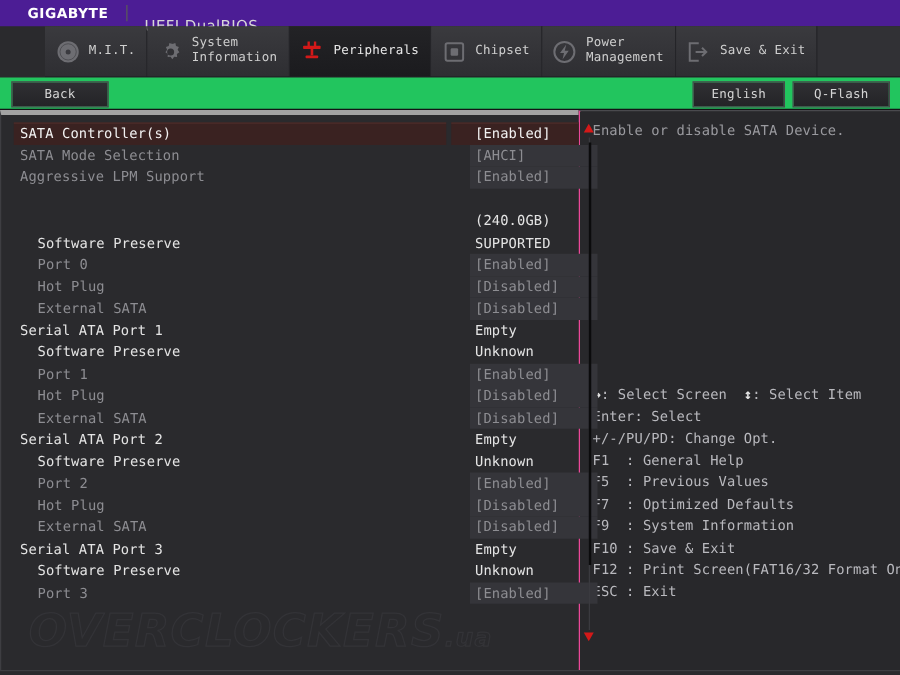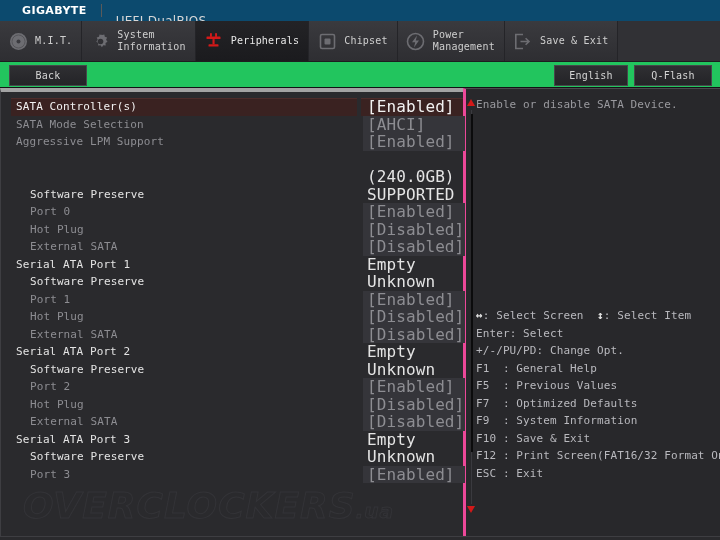--- a/index.html
+++ b/index.html
@@ -11,21 +11,21 @@
   }
   #screen {
     position: relative;
     width: 720px; height: 540px;
     background: #2a2a2d;
   }
 
   
   #brandbar {
     height: 21px;
-    background: #0c4a6e;
+    background: #4c1d95;
     display: flex;
     align-items: center;
     padding-left: 22px;
   }
   #brand-logo {
     font-family: "DejaVu Sans", "Liberation Sans", sans-serif;
     font-weight: bold;
     font-size: 11px;
     letter-spacing: 0.4px;
     color: #ffffff;
@@ -43,20 +43,21 @@
     margin-top: 20px;
   }
 
   
   #tabbar {
     height: 41px;
     background: #313135;
     display: flex;
     align-items: stretch;
     border-bottom: 1px solid #1d1d20;
+    margin-left: 36px;
   }
   .tab {
     display: flex;
     align-items: center;
     gap: 7px;
     padding: 0 9px 0 8px;
     border-right: 1px solid #242428;
     position: relative;
     background: linear-gradient(180deg,#3a3a3e 0%, #2e2e32 100%);
   }
@@ -143,27 +144,27 @@
   .row-name {
     font-size: 11px;
     letter-spacing: 0.1px;
     white-space: nowrap;
     padding-left: 5px;
     position: relative;
     z-index: 2;
   }
   .row-value {
     position: absolute;
-    left: 352px;
+    left: 365px;
     top: 0;
     height: 17.5px;
     width: 102px;
     display: flex;
     align-items: center;
-    font-size: 16px;
+    font-size: 11px;
     letter-spacing: 0.1px;
     padding-left: 4px;
     z-index: 2;
     white-space: nowrap;
   }
   
   .row.selected .row-hl-left {
     position: absolute;
     left: 0; top: 0;
     width: 346px; height: 17.5px;
@@ -251,21 +252,21 @@
     white-space: nowrap;
   }
   #watermark .wm-small { font-size: 20px; }
 
   
   #help-panel {
     position: relative;
     width: 293px;
     background: #28282b;
     border-top: 1px solid #4a4a4e;
-    border-left: 3px solid #ec4899;
+    border-left: 1px solid #ec4899;
     padding: 8px 6px 0 10px;
   }
   #help-text {
     font-size: 11px;
     color: #9a9a9f;
     line-height: 15px;
     letter-spacing: 0.1px;
   }
   #legend {
     position: absolute;

